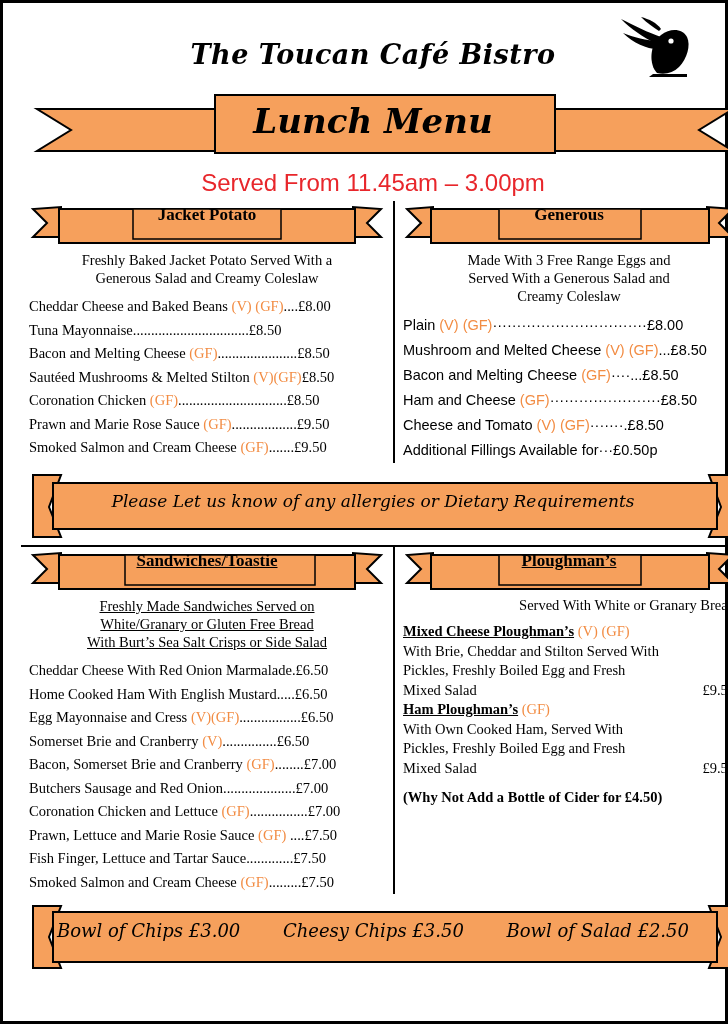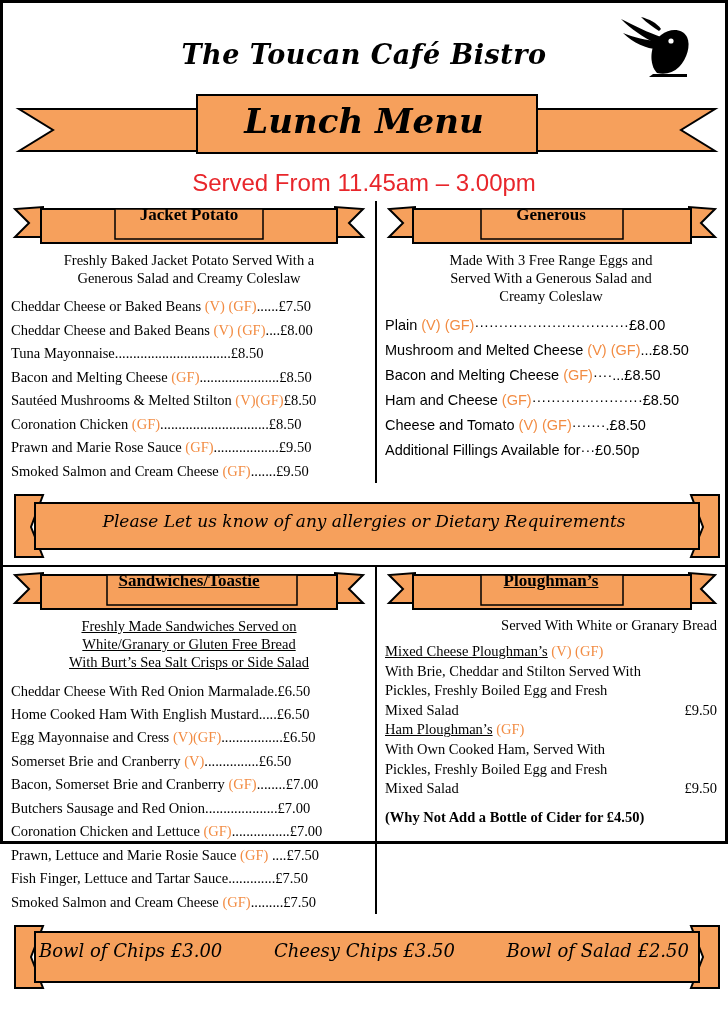--- a/index.html
+++ b/index.html
@@ -11,23 +11,24 @@
     height: 1024px;
     background: #ffffff;
     font-family: "Liberation Serif", serif;
     color: #000000;
     overflow: hidden;
     position: relative;
   }
   .page {
     position: relative;
     width: 728px;
-    height: 844px;
+    height: 1024px;
     box-sizing: border-box;
     border: 3px solid #000;
+    padding-left: 18px;
   }
 
   
   .header {
     position: relative;
     height: 86px;
   }
   .cafe-title {
     position: absolute;
     left: 0;
@@ -151,21 +152,21 @@
   .plough-sub {
     text-align: right;
     font-size: 14.5px;
     margin-bottom: 8px;
   }
   .plough-block {
     font-size: 14.5px;
     line-height: 1.35;
   }
   .plough-title {
-    font-weight: normal;
+    font-weight: bold;
     text-decoration: underline;
     text-align: right;
   }
   .plough-price-row {
     display: flex;
     justify-content: space-between;
   }
   .plough-note {
     font-weight: bold;
     font-size: 14.5px;
@@ -232,21 +233,20 @@
           <polygon points="30,6 326,6 326,40 30,40" fill="#f6a05c" stroke="#000" stroke-width="2"></polygon>
           <rect x="104" y="6" width="148" height="30" fill="#f6a05c" stroke="#000" stroke-width="1.5"></rect>
         </svg>
         <div class="sec-head-label">Jacket Potato</div>
       </div>
       <div class="sec-sub">
         <div>Freshly Baked Jacket Potato Served With a</div>
         <div>Generous Salad and Creamy Coleslaw</div>
       </div>
       <div class="item-list" id="jp-items">
-          <div class="item"><span>Cheddar Cheese or Baked Beans</span><span class="v"> (V) (GF)</span><span>......</span><span>£7.50</span></div>
           <div class="item"><span>Cheddar Cheese and Baked Beans</span><span class="v"> (V) (GF)</span><span>....</span><span>£8.00</span></div>
           <div class="item"><span>Tuna Mayonnaise</span><span>................................</span><span>£8.50</span></div>
           <div class="item"><span>Bacon and Melting Cheese</span><span class="v"> (GF)</span><span>......................</span><span>£8.50</span></div>
           <div class="item"><span>Sautéed Mushrooms &amp; Melted Stilton</span><span class="v"> (V)(GF)</span><span></span><span>£8.50</span></div>
           <div class="item"><span>Coronation Chicken</span><span class="v"> (GF)</span><span>..............................</span><span>£8.50</span></div>
           <div class="item"><span>Prawn and Marie Rose Sauce</span><span class="v"> (GF)</span><span>..................</span><span>£9.50</span></div>
           <div class="item"><span>Smoked Salmon and Cream Cheese</span><span class="v"> (GF)</span><span>.......</span><span>£9.50</span></div>
         </div>
     </div>
 

